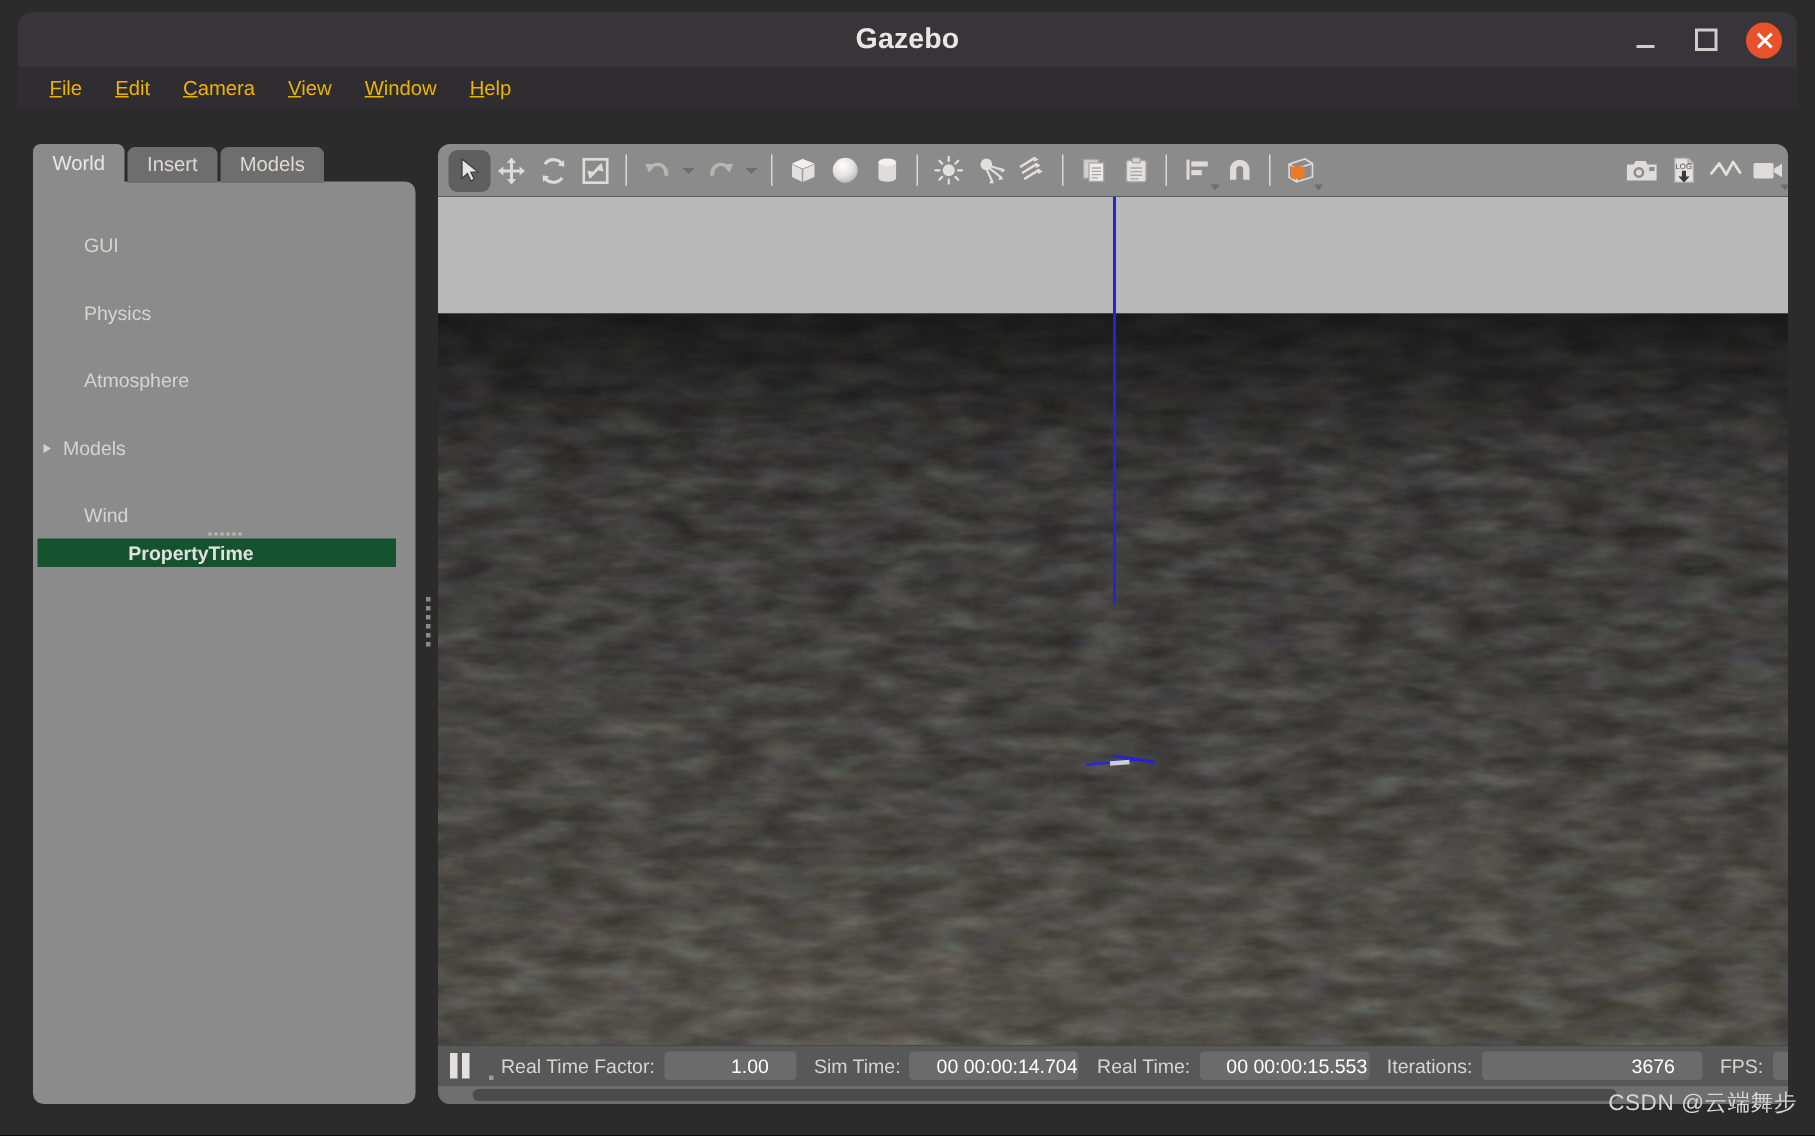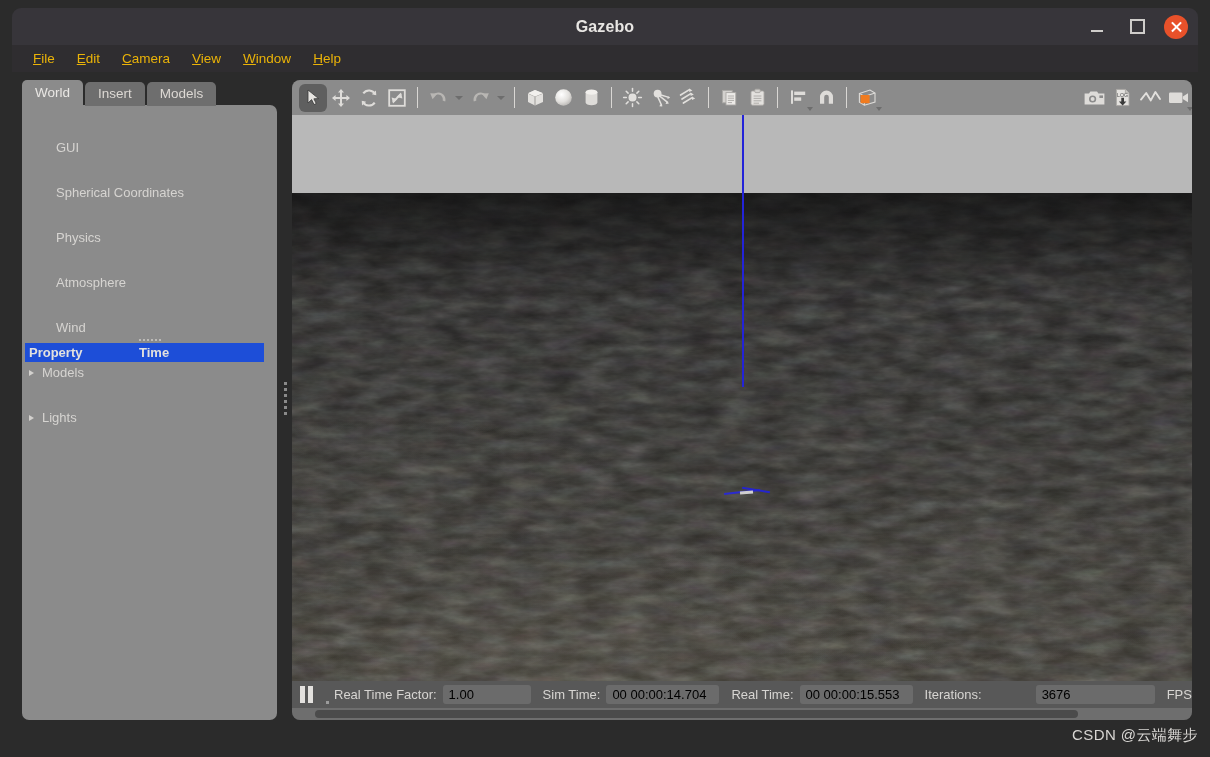--- a/index.html
+++ b/index.html
@@ -22,21 +22,21 @@
     width: 1186px; height: 37px;
     background: #37353a;
     border-top-left-radius: 9px;
     border-top-right-radius: 9px;
     display: flex; align-items: center;
   }
   .title-text {
     position: absolute; left: 0; right: 0;
     text-align: center;
     color: #e8e6e3;
-    font-size: 16px;
+    font-size: 19px;
     font-weight: bold;
     letter-spacing: .1px;
   }
   .win-controls {
     position: absolute; right: 10px; top: 0;
     height: 37px; display: flex; align-items: center; gap: 14px;
   }
   .win-btn {
     width: 26px; height: 26px;
     display: flex; align-items: center; justify-content: center;
@@ -74,23 +74,24 @@
   .menu-item {
     color: #eab308;
     font-size: 13.5px;
     padding: 3px 11px;
     white-space: nowrap;
   }
   .menu-item u { text-decoration: underline; }
 
   
   .main {
-    position: absolute; left: 12px; top: 72px;
+    position: absolute; left: 12px; top: 88px;
     width: 1186px; height: 652px;
     background: #2b2b2b;
+    text-align: right;
   }
 
   
   .left-panel {
     position: absolute; left: 10px; top: 8px;
     width: 255px; height: 640px;
   }
   .tabs {
     position: absolute; left: 0; top: 0;
     height: 26px; display: flex; align-items: flex-end;
@@ -148,21 +149,21 @@
     width: 249px; height: 7px;
     display: flex; align-items: center; justify-content: center;
   }
   .prop-split i {
     display: block; width: 2px; height: 2px; background: #bdbbb8;
     margin: 0 1px;
   }
   .prop-header {
     position: absolute; left: 3px; top: 238px;
     width: 239px; height: 19px;
-    background: #1d4ed8;
+    background: #14532d;
     display: flex; align-items: center;
     font-size: 13px; font-weight: bold;
     color: #e3e1de;
   }
   .prop-header .c1 { width: 110px; padding-left: 4px; }
   .prop-header .c2 { }
 
   
   .splitter {
     position: absolute; top: 0; width: 11px; height: 652px;
@@ -296,34 +297,34 @@
     display: flex; align-items: flex-end; justify-content: center;
     height: 18px;
   }
   .step-dot i { display: block; width: 3px; height: 3px; background: #9b9b9b; }
   .st-label {
     color: #d7d5d2; font-size: 13px;
     margin-right: 6px; white-space: nowrap; flex: none;
   }
   .st-field {
     background: #6b6b6b;
-    color: #000000;
+    color: #ffffff;
     font-size: 13px;
     height: 19px; line-height: 19px;
     border-radius: 3px;
-    padding: 0 6px;
+    padding: 0 18px;
     box-sizing: border-box;
     white-space: nowrap;
     flex: none;
     margin-right: 12px;
   }
   .st-field.rtf  { width: 88px; }
   .st-field.sim  { width: 113px; }
   .st-field.real { width: 113px; }
-  .st-field.iter { width: 119px; margin-left: 48px; }
+  .st-field.iter { width: 147px; }
   .st-field.fps  { width: 42px; margin-right: 0; text-decoration: underline; }
 
   
   .hscroll {
     position: absolute; left: 0; top: 628px;
     width: 900px; height: 12px;
     background: #6e6e6e;
     display: flex; align-items: center;
   }
   .hscroll-thumb {
@@ -373,42 +374,33 @@
         <div class="tab">Insert</div>
         <div class="tab">Models</div>
       </div>
 
       <div class="tree-panel">
         <div class="tree">
           <div class="tree-row">
             <span class="tree-label">GUI</span>
           </div>
           <div class="tree-row">
-            <span class="tree-label">Spherical Coordinates</span>
-          </div>
-          <div class="tree-row">
             <span class="tree-label">Physics</span>
           </div>
           <div class="tree-row">
             <span class="tree-label">Atmosphere</span>
-          </div>
-          <div class="tree-row">
-            <span class="tree-label">Wind</span>
           </div>
           <div class="tree-row has-arrow">
             <span class="tree-arrow">
                 <span></span>
               </span>
             <span class="tree-label">Models</span>
           </div>
-          <div class="tree-row has-arrow">
-            <span class="tree-arrow">
-                <span></span>
-              </span>
-            <span class="tree-label">Lights</span>
+          <div class="tree-row">
+            <span class="tree-label">Wind</span>
           </div>
         </div>
 
         <div class="prop-split">
           <i></i>
             <i></i>
             <i></i>
             <i></i>
             <i></i>
             <i></i>

